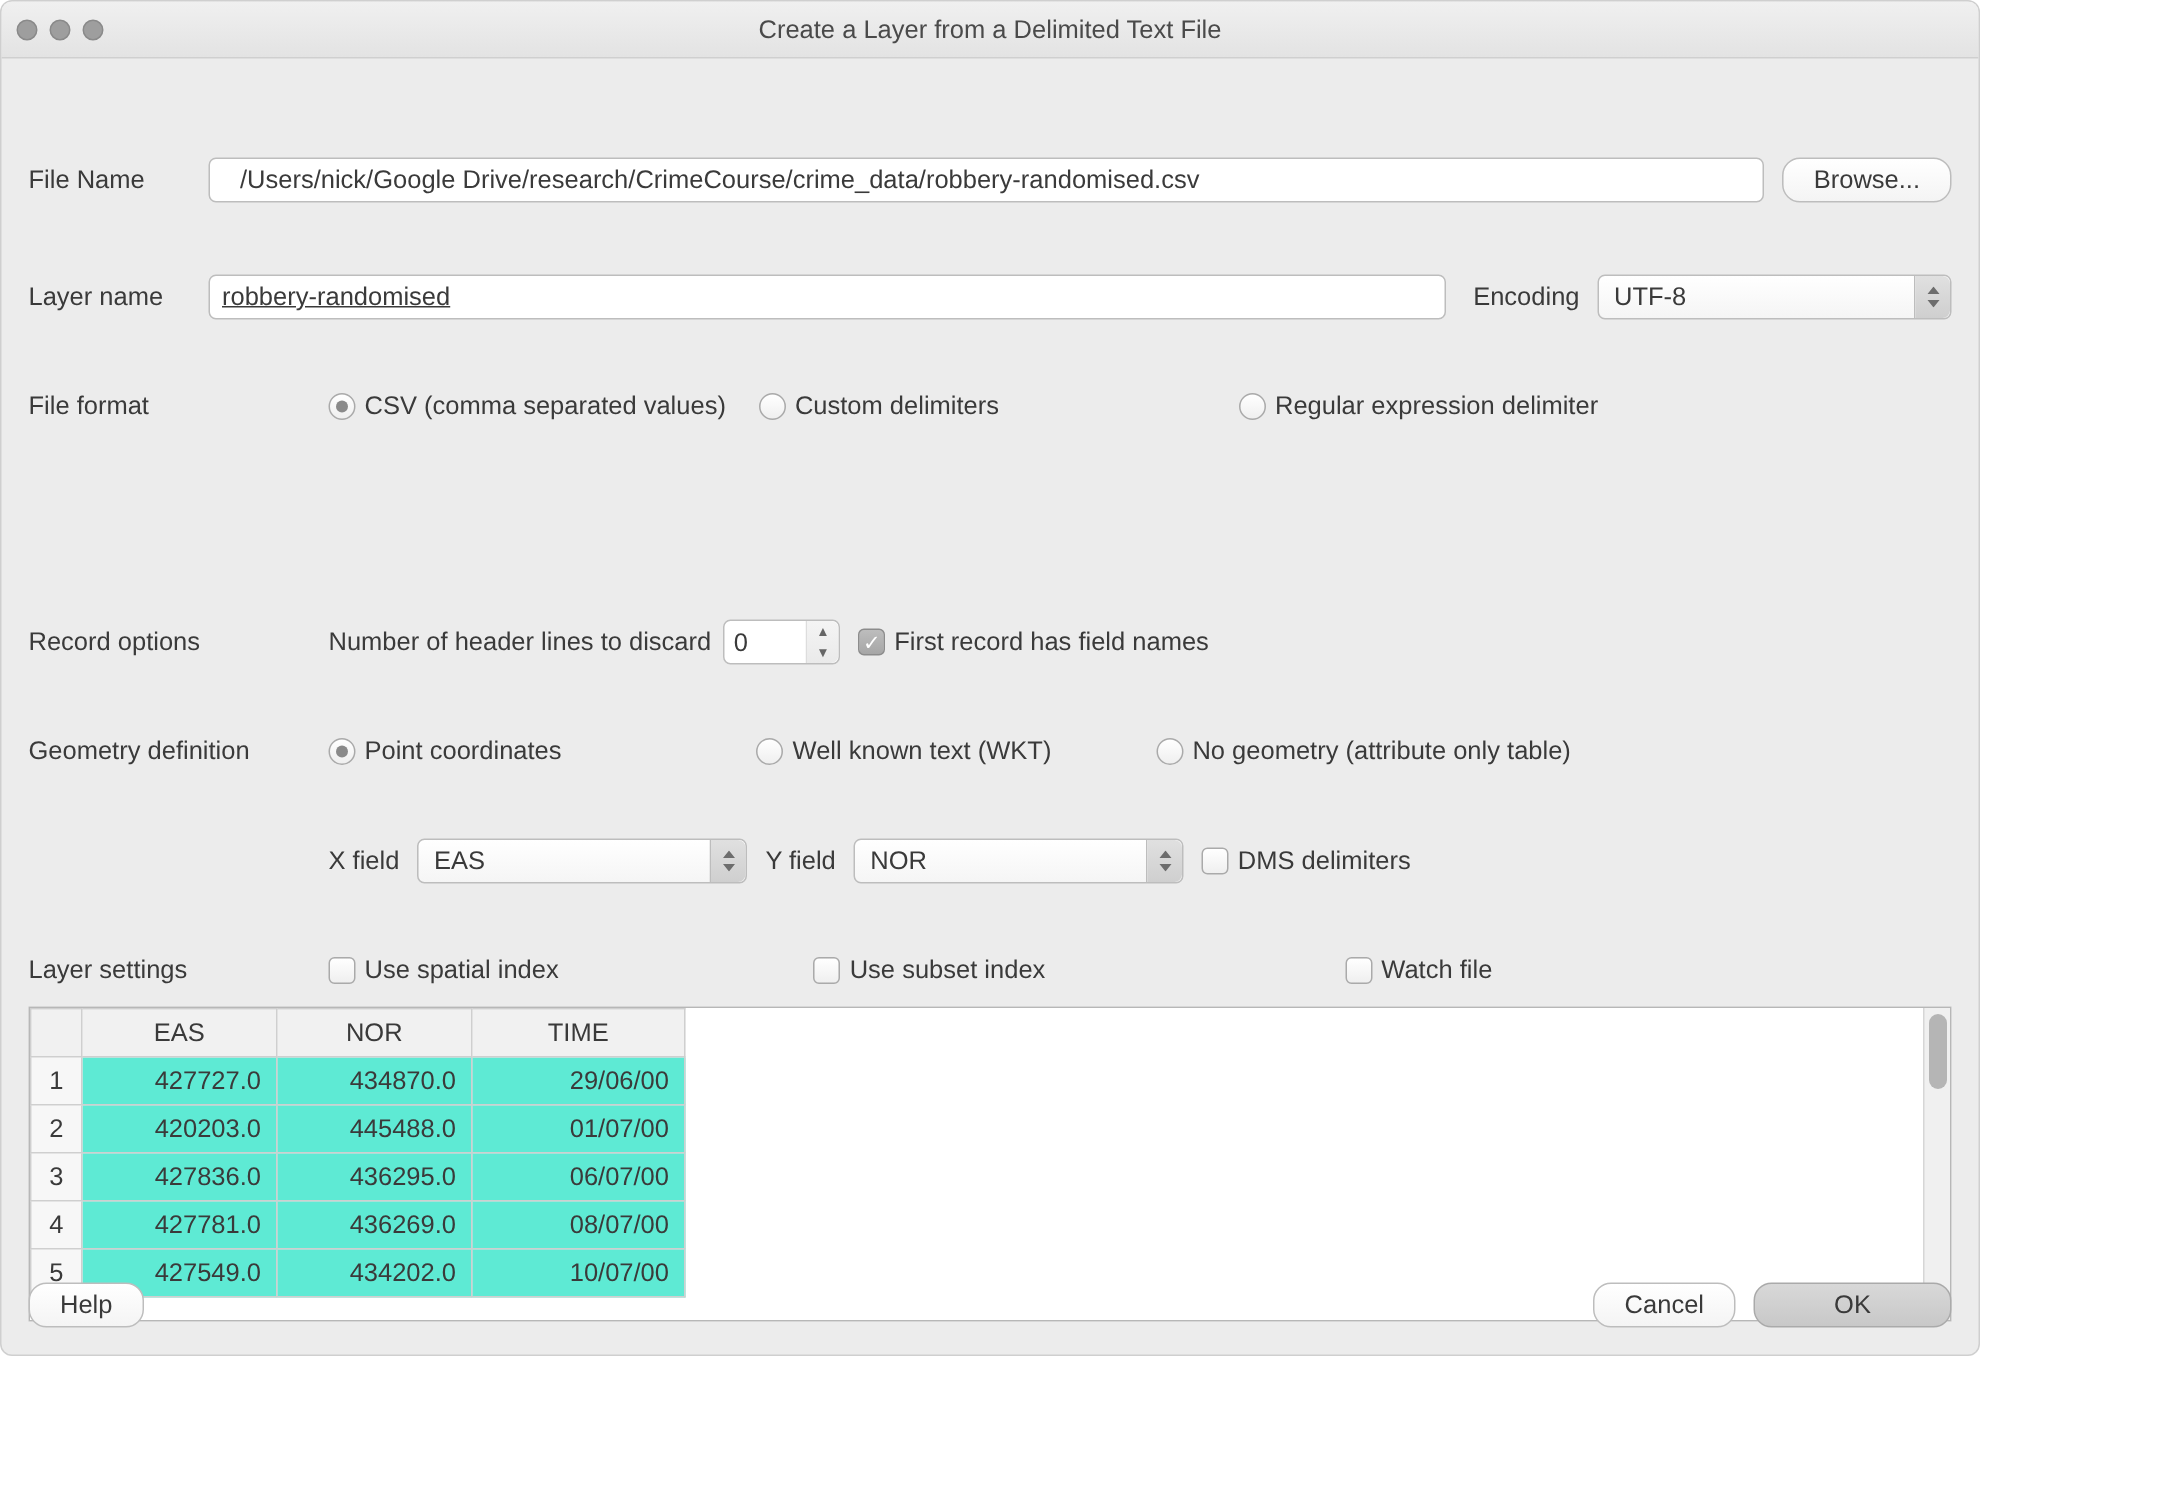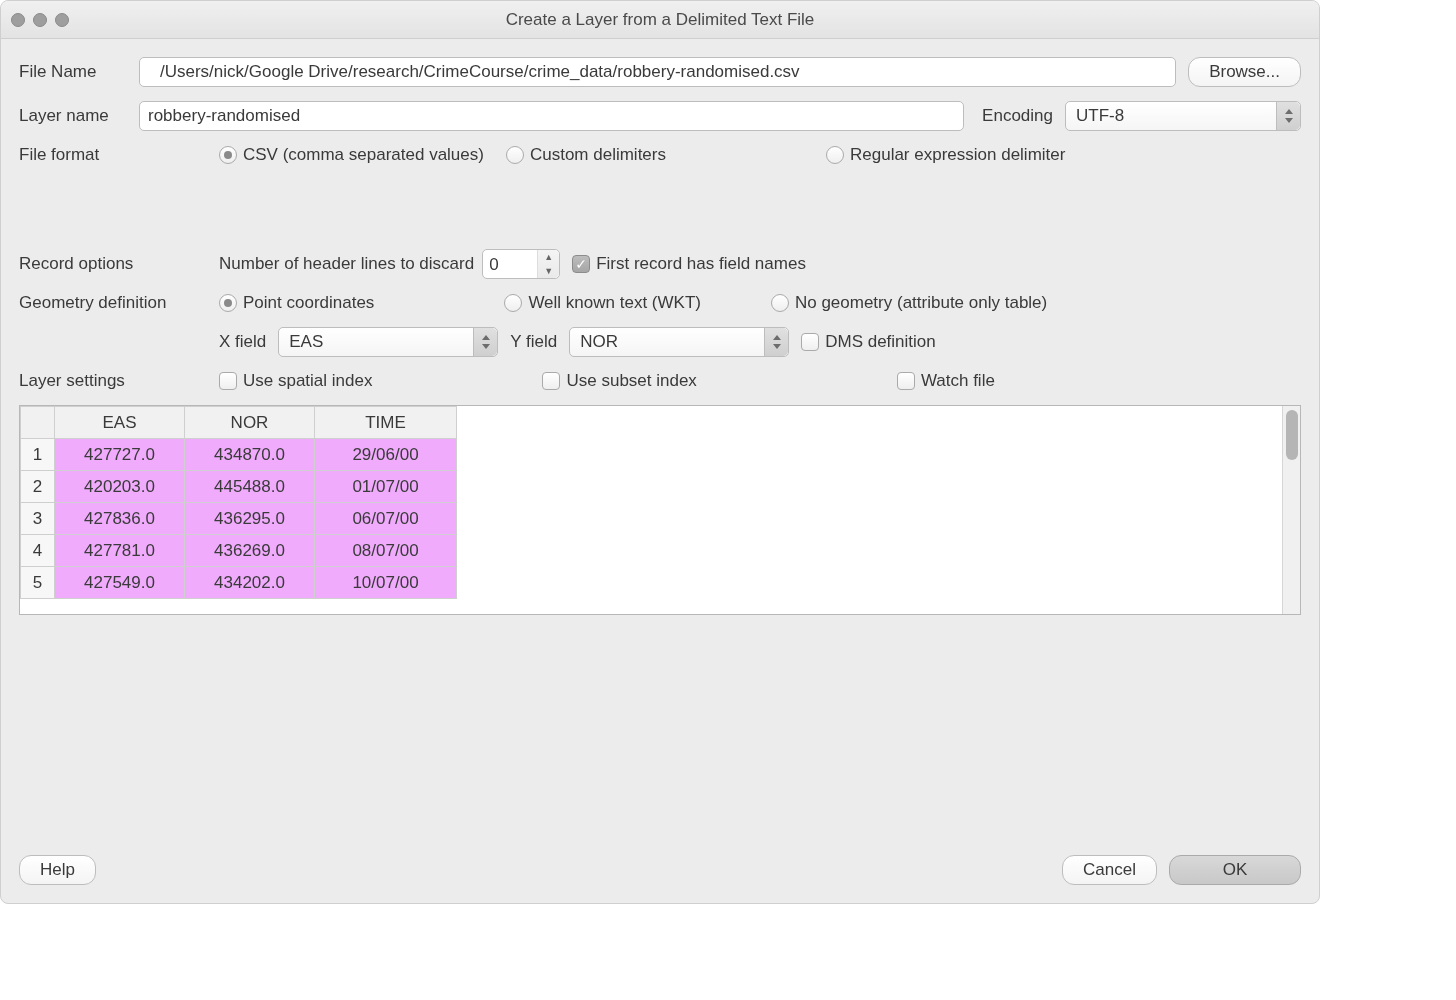--- a/index.html
+++ b/index.html
@@ -45,20 +45,21 @@
     font-size: 17px;
     color: #4a4a4a;
   }
   .content {
     padding: 18px 18px 0 18px;
   }
   .row {
     display: flex;
     align-items: center;
     margin-bottom: 14px;
+    margin-top: 48px;
   }
   .lbl {
     width: 200px;
     flex-shrink: 0;
     color: #3a3a3a;
   }
   .lbl-short { width: 120px; flex-shrink: 0; }
   input[type="text"], .textfield {
     font-size: 17px;
     height: 30px;
@@ -173,23 +174,23 @@
   }
   .table-inner { flex:1; overflow:hidden; }
   table {
     border-collapse: collapse;
     font-size: 17px;
     color:#3a3a3a;
   }
   th, td {
     border: 1px solid #cfcfcf;
     padding: 4px 10px;
-    text-align: center;
+    text-align: right;
     height:32px;
-    background:#f0abfc;
+    background:#5eead4;
     white-space: nowrap;
   }
   th {
     background:#f1f1f1;
     font-weight:400;
     text-align:center;
   }
   td.rownum {
     text-align:center;
     background:#f7f7f7;
@@ -237,21 +238,21 @@
 
     <div class="row">
       <div class="lbl-short">File Name</div>
       <input type="text" class="textfield" style="flex: 1 1 0%; padding-left: 20px;" value="/Users/nick/Google Drive/research/CrimeCourse/crime_data/robbery-randomised.csv">
       <div style="width:12px"></div>
       <div class="btn">Browse...</div>
     </div>
 
     <div class="row">
       <div class="lbl-short">Layer name</div>
-      <input type="text" class="textfield" style="flex: 1 1 0%;" value="robbery-randomised">
+      <input type="text" class="textfield" style="flex: 1 1 0%; text-decoration: underline;" value="robbery-randomised">
       <div style="width:18px"></div>
       <div>Encoding</div>
       <div style="width:12px"></div>
       <div class="select" style="width:236px;">
         <span style="flex:1;">UTF-8</span>
         <span class="caret">
           <svg viewBox="0 0 10 14">
               <path d="M5 0 L9 5 H1 Z M5 14 L1 9 H9 Z"></path>
             </svg>
         </span>
@@ -334,21 +335,21 @@
         <span style="flex:1;">NOR</span>
         <span class="caret">
           <svg viewBox="0 0 10 14">
               <path d="M5 0 L9 5 H1 Z M5 14 L1 9 H9 Z"></path>
             </svg>
         </span>
       </div>
       <div style="width:12px"></div>
       <div class="check">
         <span class="c"></span>
-          <span>DMS definition</span>
+          <span>DMS delimiters</span>
       </div>
     </div>
 
     <div class="row">
       <div class="lbl">Layer settings</div>
       <div class="check">
         <span class="c"></span>
           <span>Use spatial index</span>
       </div>
       <div style="flex:0 0 170px"></div>

